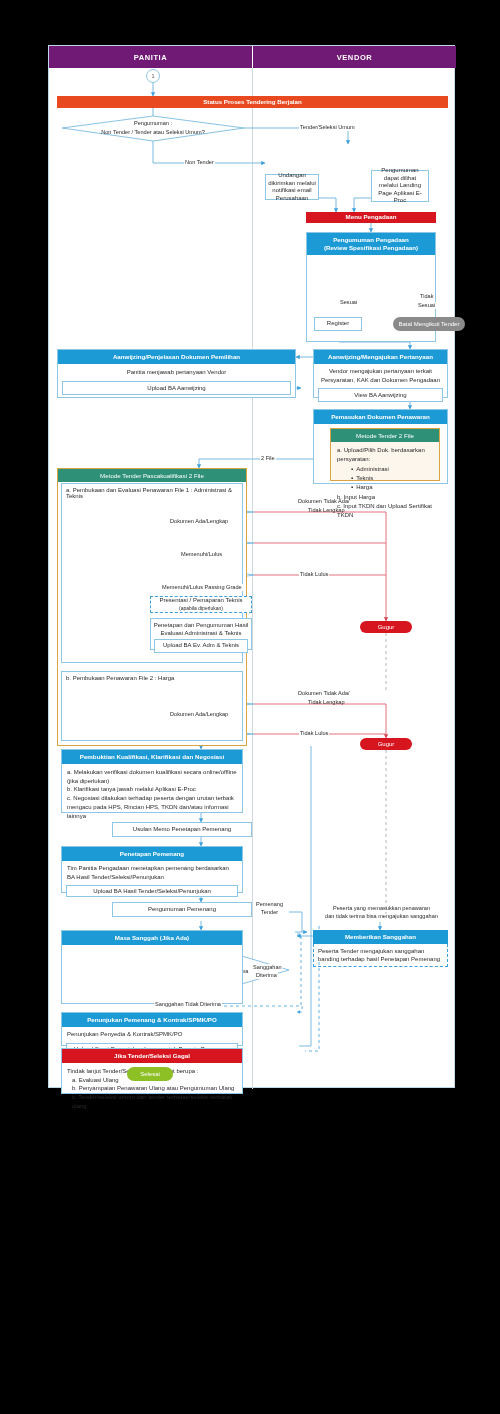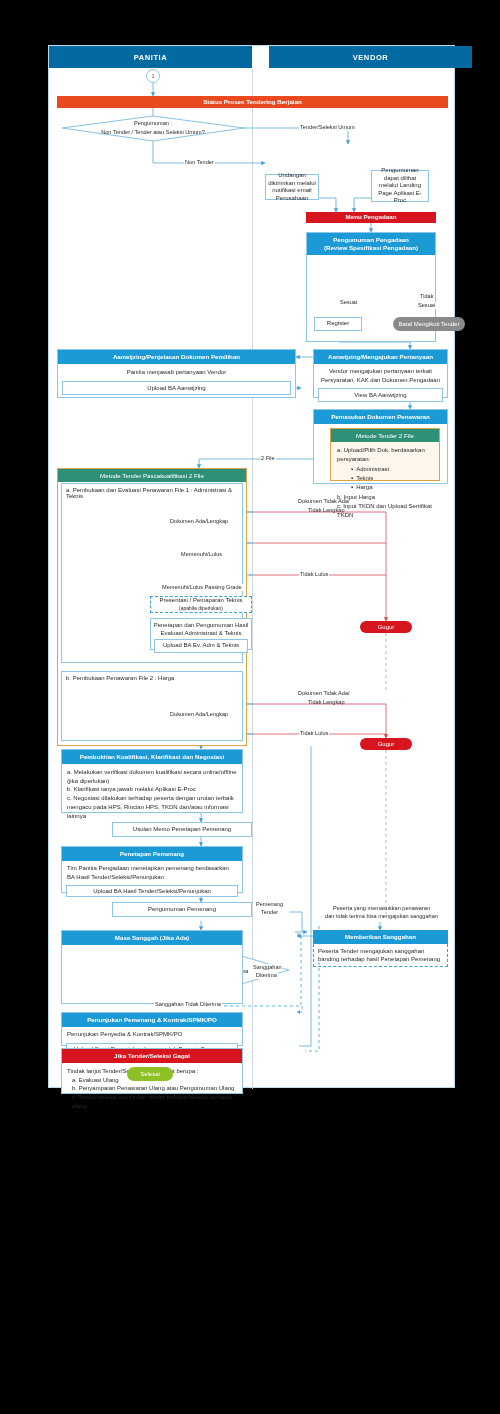--- a/index.html
+++ b/index.html
@@ -3,24 +3,24 @@
 <meta charset="utf-8">
 <style>
   html,body{margin:0;padding:0;background:#000;}
   body{width:500px;height:1414px;position:relative;font-family:"Liberation Sans",sans-serif;overflow:hidden;}
 
   #diagram{position:absolute;left:48px;top:45px;width:407px;height:1043px;background:#ffffff;
            border:1px solid #bcd9ea;box-sizing:border-box;}
   .lane-divider{position:absolute;left:203px;top:22px;width:1px;height:1021px;background:#cfd8dc;}
 
   
-  .hdr{position:absolute;top:0;height:22px;background:#0369a1;color:#fff;font-size:7.5px;
+  .hdr{position:absolute;top:0;height:22px;background:#701a75;color:#fff;font-size:7.5px;
        font-weight:bold;letter-spacing:.6px;display:flex;align-items:center;justify-content:center;}
   .hdr.left{left:0;width:203px;}
-  .hdr.right{left:220px;width:203px;}
+  .hdr.right{left:204px;width:203px;}
 
   
   .box{position:absolute;box-sizing:border-box;background:#fff;border:1px solid #8ec6e6;
        font-size:6px;color:#2a2a2a;display:flex;align-items:center;justify-content:center;
        text-align:center;line-height:1.25;padding:2px;}
   .banner{position:absolute;box-sizing:border-box;display:flex;align-items:center;justify-content:center;
           text-align:center;color:#fff;font-weight:bold;font-size:6.2px;line-height:1.3;}
   .banner.orange{background:#e8491f;}
   .banner.red{background:#d6151f;}
 

